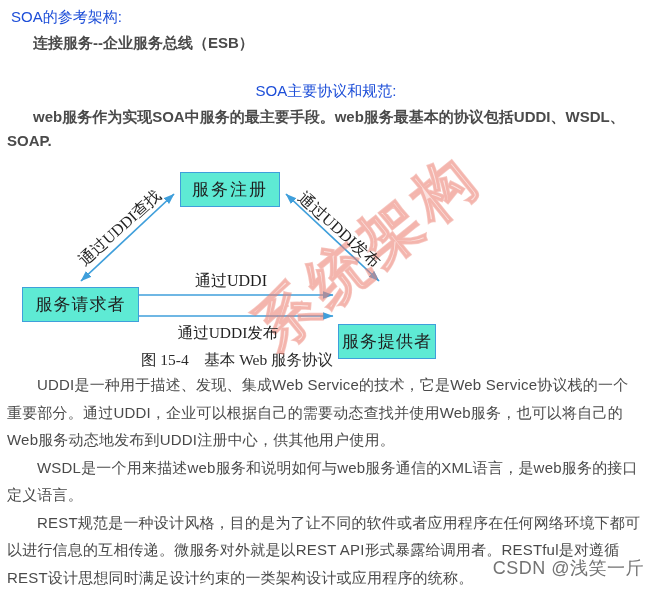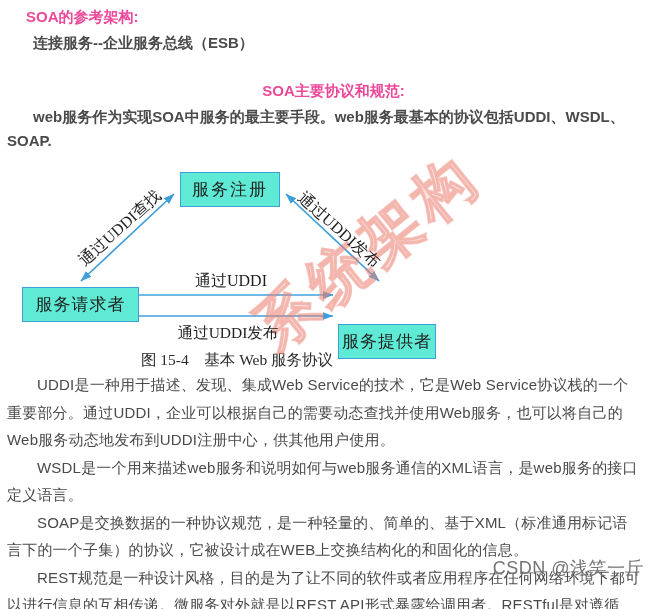--- a/index.html
+++ b/index.html
@@ -3,22 +3,22 @@
 <meta charset="utf-8">
 <style>
   html,body{margin:0;padding:0;}
   body{
     width:647px;height:609px;overflow:hidden;background:#ffffff;
     font-family:"Liberation Sans","DejaVu Sans",sans-serif;
     color:#4a4a4a;position:relative;
   }
   .content{padding:6px 6px 0 7px;}
   .red-heading{
-    color:#ec4899;font-size:15px;line-height:22px;margin:0 0 0 19px;
-    font-weight:700;
+    color:#1d4ed8;font-size:15px;line-height:22px;margin:0 0 0 4px;
+    font-weight:400;
   }
   .red-heading.second{margin-top:25px;text-align:center;}
   p.body-par{
     font-size:15px;line-height:27.5px;margin:0;text-indent:2em;
     letter-spacing:0.2px;
   }
   p.single-line{font-size:15px;line-height:24px;margin:3px 0 0 0;text-indent:26px;font-weight:bold;}
   .after-caption{margin-top:8px;}
   .rest-par{margin-top:5px;}
 
@@ -99,19 +99,18 @@
     <div class="edge-label label-describe">通过UDDI</div>
     <div class="edge-label label-connect">通过UDDI发布</div>
   </div>
 
   <p class="fig-caption">图 15-4　基本 Web 服务协议</p>
 
   <p class="body-par after-caption">UDDI是一种用于描述、发现、集成Web Service的技术，它是Web Service协议栈的一个重要部分。通过UDDI，企业可以根据自己的需要动态查找并使用Web服务，也可以将自己的Web服务动态地发布到UDDI注册中心，供其他用户使用。</p>
 
   <p class="body-par">WSDL是一个用来描述web服务和说明如何与web服务通信的XML语言，是web服务的接口定义语言。</p>
 
-  <p class="body-par">SOAP是交换数据的一种协议规范，是一种轻量的、简单的、基于XML（标准通用标记语言下的一个子集）的协议，它被设计成在WEB上交换结构化的和固化的信息。</p>
 
   <p class="body-par rest-par">REST规范是一种设计风格，目的是为了让不同的软件或者应用程序在任何网络环境下都可以进行信息的互相传递。微服务对外就是以REST API形式暴露给调用者。RESTful是对遵循REST设计思想同时满足设计约束的一类架构设计或应用程序的统称。</p>
 
 </div>
 
 <div class="csdn-watermark">CSDN @浅笑一斤</div>
 
 </body></html>

